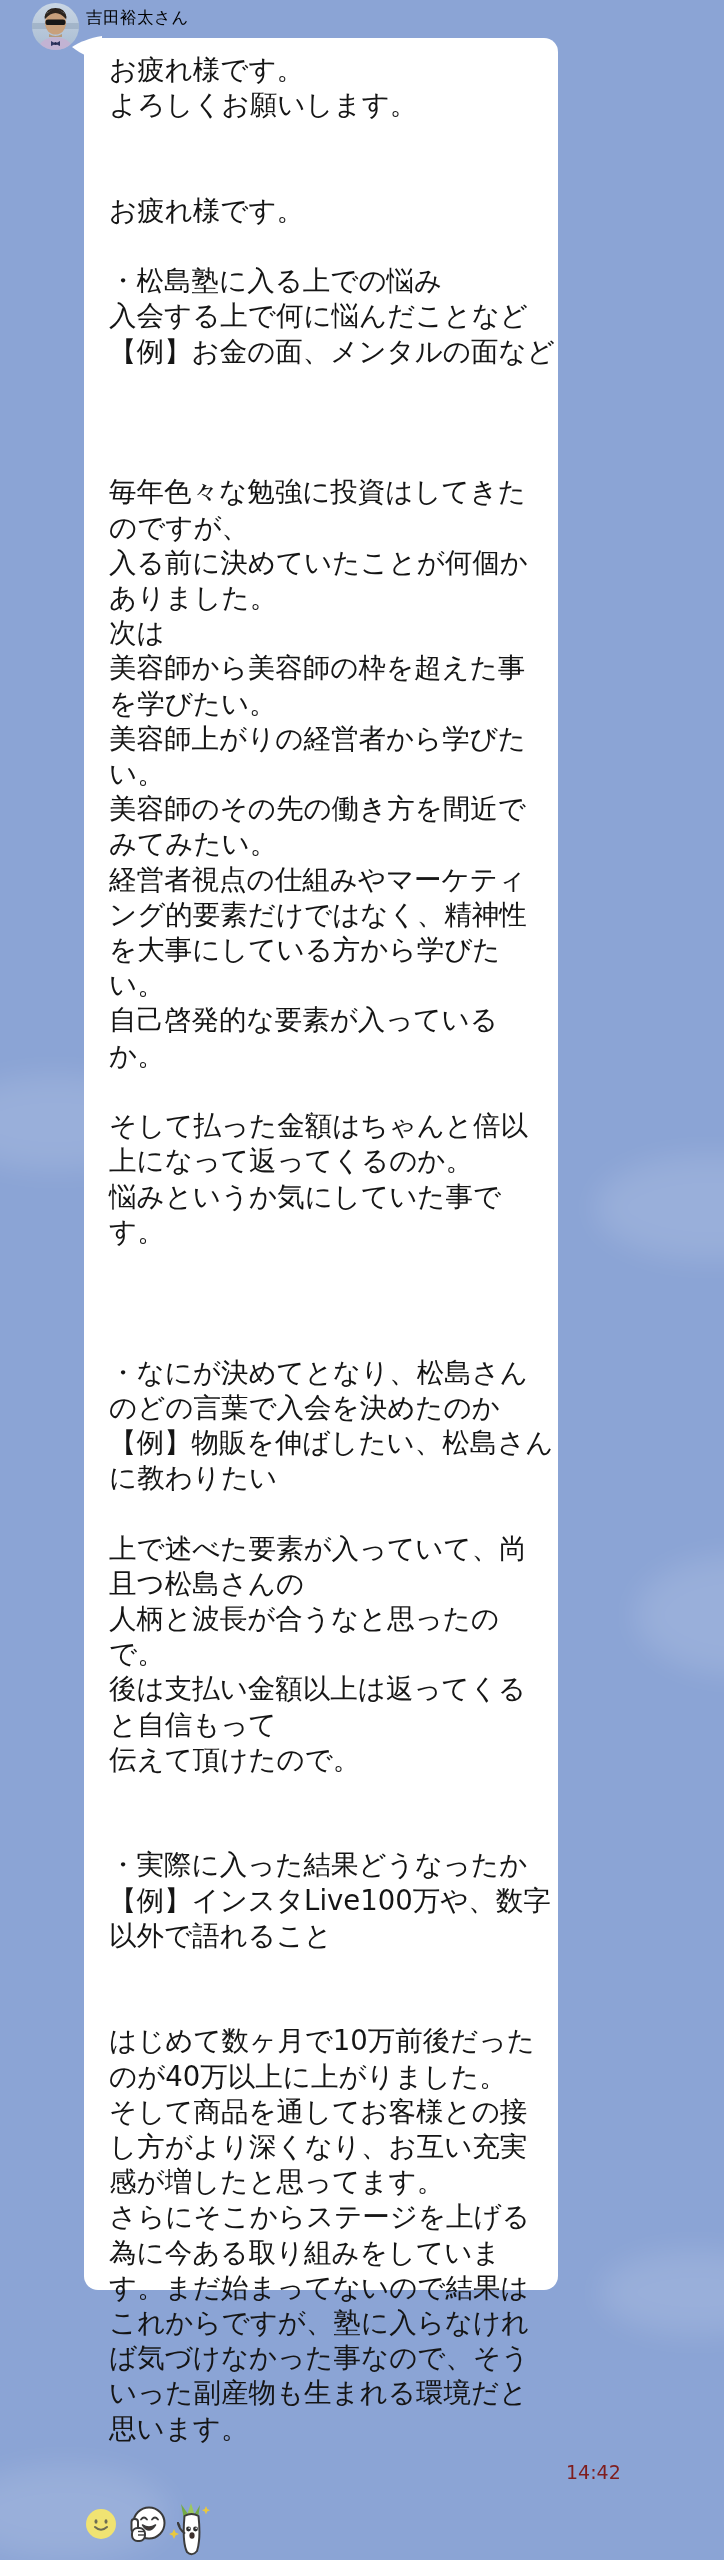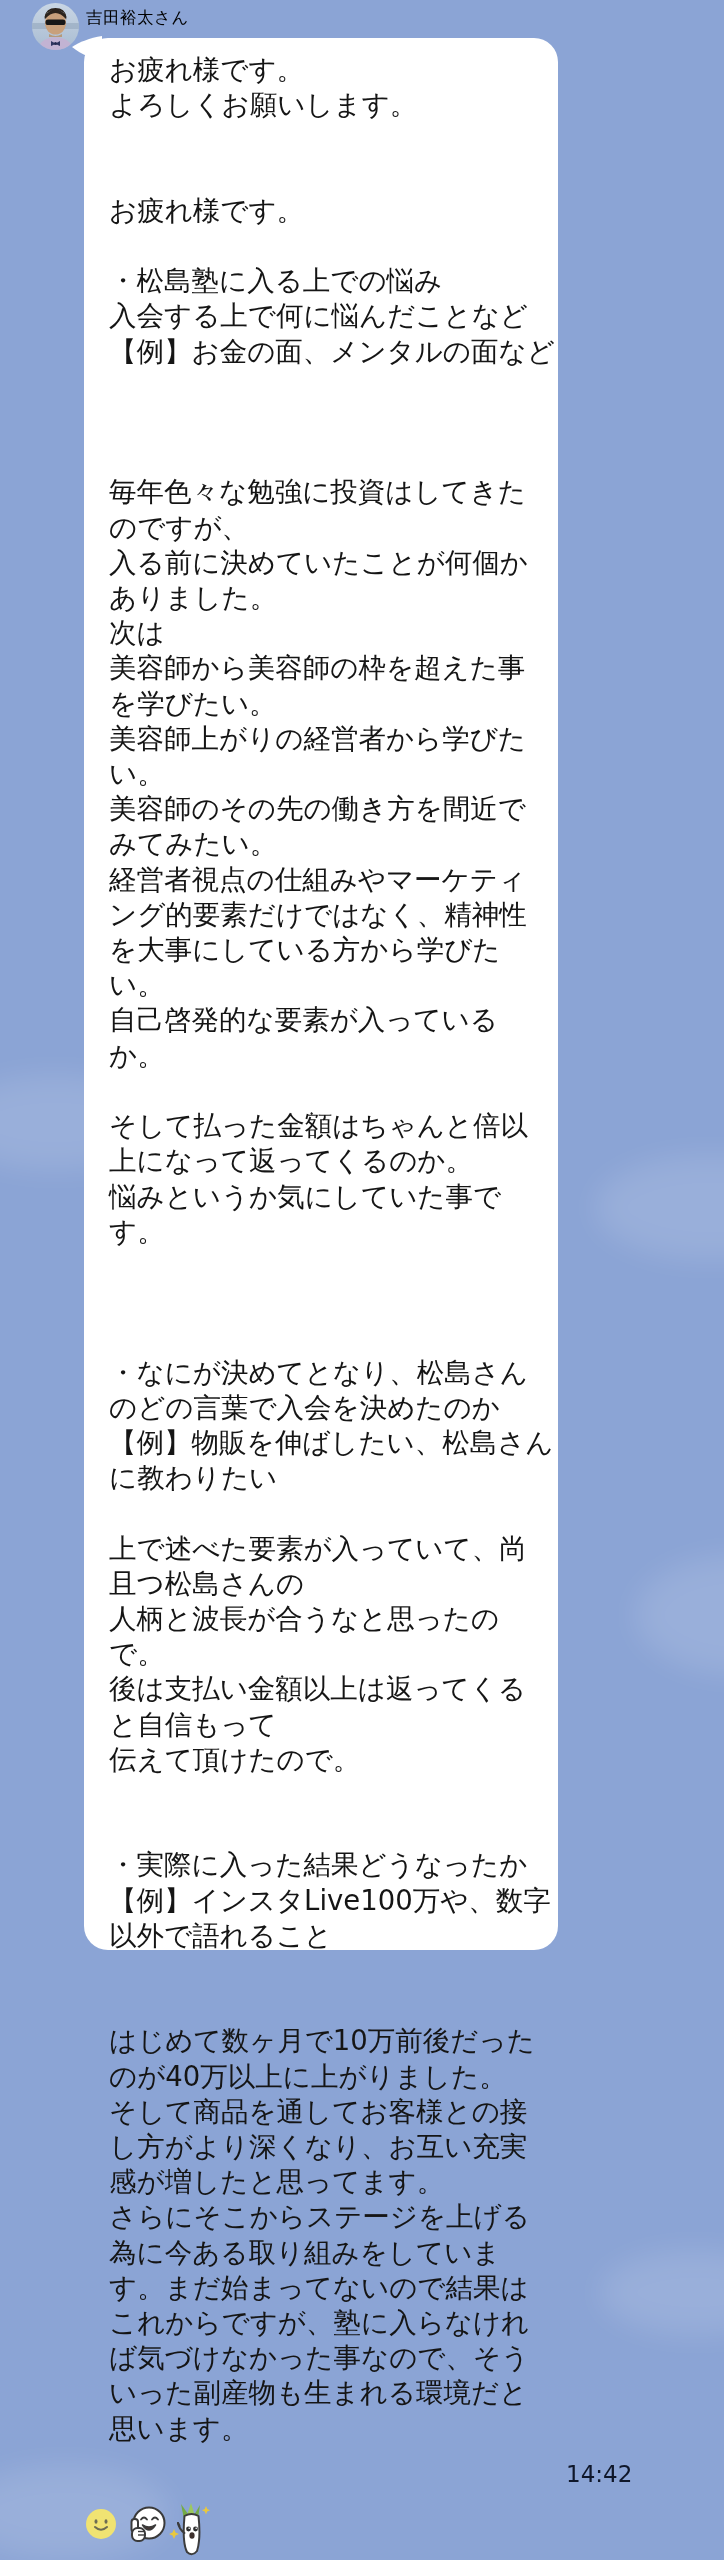--- a/index.html
+++ b/index.html
@@ -23,41 +23,41 @@
   }
   .avatar svg{display:block;}
   .sender-name{
     position:absolute;left:86px;top:8px;
     font-size:16.5px;line-height:20px;
     color:#000000;
     letter-spacing:0.5px;
   }
   .bubble{
     position:absolute;left:84px;top:38px;
-    width:474px;height:1912px;
+    width:474px;height:2252px;
     background:#ffffff;
-    border-radius:24px;
+    border-radius:14px;
     box-sizing:border-box;
   }
   .bubble-tail{
     position:absolute;left:-12px;top:-2px;
     width:30px;height:24px;
   }
   .msg-text{
     position:absolute;left:25px;top:14px;
     width:445px;
     font-size:27.5px;
     line-height:35.2px;
     color:#151515;
     white-space:pre;
     letter-spacing:0;
   }
   .timestamp{
     position:absolute;left:566px;top:2461px;
-    font-size:23px;color:#0f172a;
+    font-size:19px;color:#7f1d1d;
   }
   .reaction{
     position:absolute;
   }
   .reaction svg{display:block;}
   .r-smiley{left:85px;top:2508px;}
   .r-moon{left:128px;top:2505px;}
   .r-leek{left:169px;top:2502px;}
 </style>
 </head>

